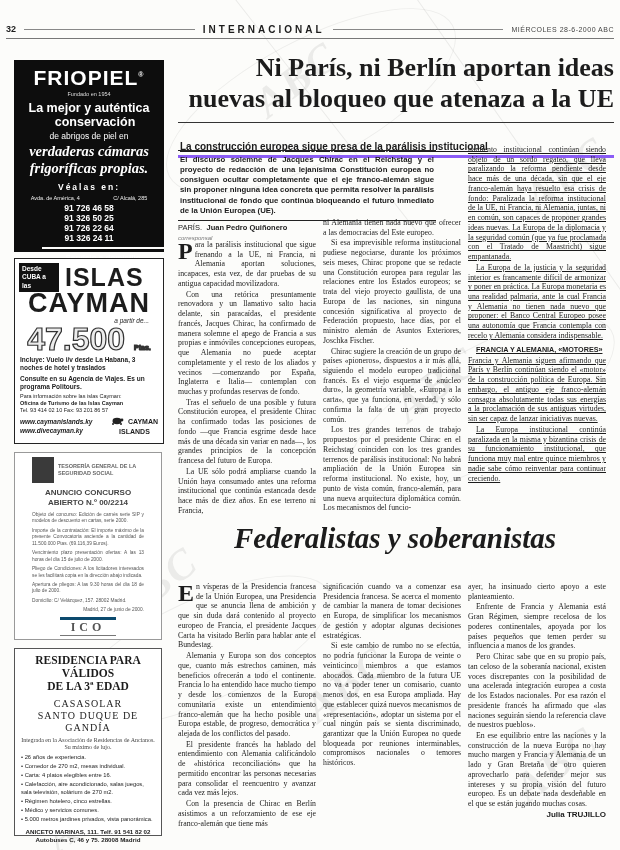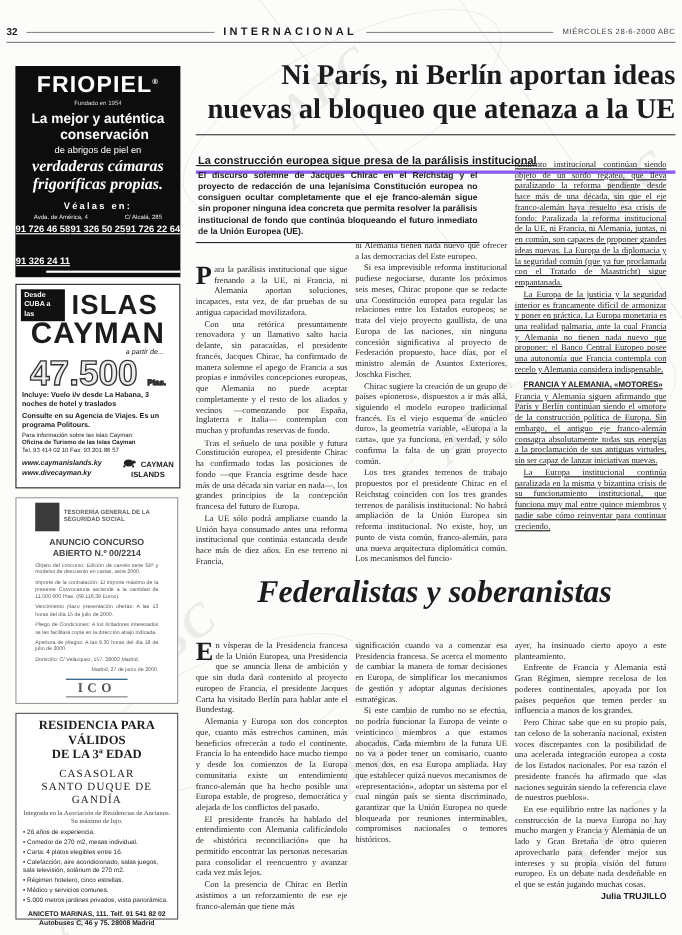--- a/index.html
+++ b/index.html
@@ -26,22 +26,22 @@
   
   .friopiel{left:14px;top:60px;width:150px;height:192px;background:#0d0d0d;color:#fff;
             text-align:center;display:flex;flex-direction:column;justify-content:flex-start;}
   .fr-brand{font:bold 21px "Liberation Sans",sans-serif;letter-spacing:1px;margin-top:6px;}
   .fr-found{font:5.5px "Liberation Sans",sans-serif;color:#ddd;margin-top:1px;}
   .fr-l1{font:bold 12.5px "Liberation Sans",sans-serif;margin-top:4px;}
   .fr-l3{font:8.5px "Liberation Sans",sans-serif;margin-top:2px;}
   .fr-l4{font:bold italic 14.5px "Liberation Serif",serif;margin-top:2px;}
   .fr-see{font:bold 8.5px "Liberation Sans",sans-serif;letter-spacing:2px;margin-top:5px;}
   .fr-addr{display:flex;justify-content:space-around;font:5.5px "Liberation Sans",sans-serif;margin-top:3px;color:#eee;}
-  .fr-ph{display:grid;grid-template-columns:1fr 1fr 1fr;font:bold 8.5px "Liberation Sans",sans-serif;
-         margin-top:2px;row-gap:19px;text-decoration:underline;}
+  .fr-ph{display:grid;grid-template-columns:1fr;font:bold 8.5px "Liberation Sans",sans-serif;
+         margin-top:2px;row-gap:0;}
   .fr-foot{border-top:2px solid #fcfcfa;font:bold 8px "Liberation Sans",sans-serif;
            padding:4px 16px;margin-top:4px;margin-left:28px;}
   
   .cayman{left:14px;top:258px;width:148px;height:184px;border:1px solid #222;background:#fff;
           padding:0;}
   .cy-row{display:flex;align-items:flex-start;padding:4px 4px 0 4px;}
   .cy-from{background:#111;color:#fff;font:bold 6.5px "Liberation Sans",sans-serif;
            padding:2px 3px;width:34px;line-height:1.3;}
   .cy-t1{font:bold 25px "Liberation Sans",sans-serif;letter-spacing:1px;margin-left:6px;}
   .cy-t2{font:bold 27px "Liberation Sans",sans-serif;letter-spacing:1px;text-align:center;margin-top:-4px;}
@@ -56,21 +56,21 @@
   .cy-logo{text-align:center;font:bold 7px "Liberation Sans",sans-serif;line-height:1.1;}
   
   .concurso{left:14px;top:452px;width:148px;height:188px;border:1px solid #999;background:#fff;
             color:#555;padding:4px 17px;box-sizing:border-box;}
   .co-top{display:flex;gap:4px;align-items:flex-start;}
   .co-logobox{width:22px;height:26px;background:#3a3a3a;flex:none;}
   .co-org{font:bold 5.5px "Liberation Sans",sans-serif;color:#666;line-height:1.3;padding-top:6px;}
   .co-title{font:bold 8px "Liberation Sans",sans-serif;color:#444;text-align:center;margin-top:5px;line-height:1.3;}
   .co-p{font:4.8px "Liberation Sans",sans-serif;text-align:justify;margin-top:3px;line-height:1.35;}
   .co-date{font:4.8px "Liberation Sans",sans-serif;text-align:right;margin-top:3px;}
-  .co-ico{width:56px;margin:5px auto 0;text-align:center;border-top:1px solid #0c4a6e;border-bottom:1px solid #777;
+  .co-ico{width:56px;margin:5px auto 0;text-align:center;border-top:3px solid #0c4a6e;border-bottom:1px solid #777;
           font:bold 12px "Liberation Serif",serif;letter-spacing:4px;color:#555;}
   
   .residencia{left:14px;top:648px;width:148px;height:188px;border:1px solid #555;background:#fff;
               padding:5px 6px;box-sizing:border-box;text-align:center;}
   .re-t{font:bold 11.5px "Liberation Serif",serif;line-height:1.15;}
   .re-n{font:10px "Liberation Serif",serif;letter-spacing:1px;margin-top:4px;line-height:1.2;}
   .re-sub{font:6px "Liberation Serif",serif;color:#444;margin-top:3px;line-height:1.25;}
   .re-b{font:5.8px "Liberation Sans",sans-serif;text-align:left;margin-top:2px;line-height:1.25;}
   .re-addr{font:bold 6.2px "Liberation Sans",sans-serif;margin-top:4px;line-height:1.35;}
 
@@ -221,20 +221,25 @@
     <div class="re-addr">
       <div>ANICETO MARINAS, 111. Telf. 91 541 82 02</div>
       <div>Autobuses C, 46 y 75. 28008 Madrid</div>
     </div>
   </div>
 
   <h1 class="abs headline" style="margin:0;text-align:right;">Ni París, ni Berlín aportan ideas nuevas al bloqueo que atenaza a la UE</h1>
   <div class="abs subhead">La construcción europea sigue presa de la parálisis institucional</div>
   <div class="abs leadbox">El discurso solemne de Jacques Chirac en el Reichstag y el proyecto de redacción de una lejanísima Constitución europea no consiguen ocultar completamente que el eje franco-alemán sigue sin proponer ninguna idea concreta que permita resolver la parálisis institucional de fondo que continúa bloqueando el futuro inmediato de la Unión Europea (UE).</div>
 
+  <div class="abs bylinebox">
+    <div><span class="by-city">PARÍS.</span>
+    <span class="by-name">Juan Pedro Quiñonero</span></div>
+    <div class="by-role">corresponsal</div>
+  </div>
 
   <div class="abs col a1c1">
     <p class="noind"><span class="cap">P</span><span>ara la parálisis institucional que sigue frenando a la UE, ni Francia, ni Alemania aportan soluciones, incapaces, esta vez, de dar pruebas de su antigua capacidad movilizadora.</span></p>
     <p>Con una retórica presuntamente renovadora y un llamativo salto hacia delante, sin paracaídas, el presidente francés, Jacques Chirac, ha confirmado de manera solemne el apego de Francia a sus propias e inmóviles concepciones europeas, que Alemania no puede aceptar completamente y el resto de los aliados y vecinos —comenzando por España, Inglaterra e Italia— contemplan con muchas y profundas reservas de fondo.</p>
     <p>Tras el señuelo de una posible y futura Constitución europea, el presidente Chirac ha confirmado todas las posiciones de fondo —que Francia esgrime desde hace más de una década sin variar en nada—, los grandes principios de la concepción francesa del futuro de Europa.</p>
     <p>La UE sólo podrá ampliarse cuando la Unión haya consumado antes una reforma institucional que continúa estancada desde hace más de diez años. En ese terreno ni Francia,</p>
   </div>
 
   <div class="abs col a1c2">
     <p class="noind">ni Alemania tienen nada nuevo que ofrecer a las democracias del Este europeo.</p>

